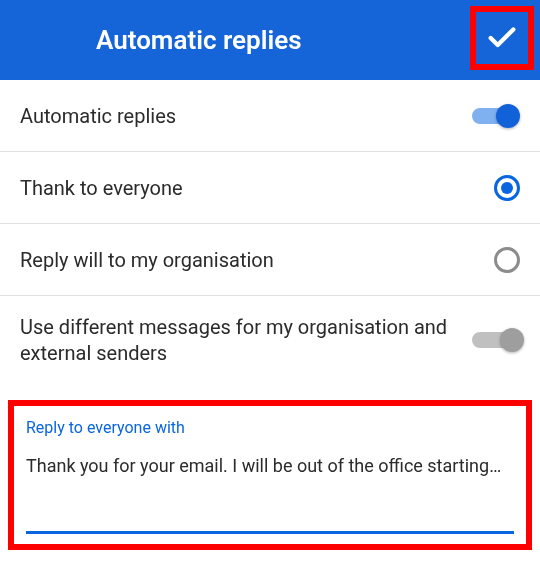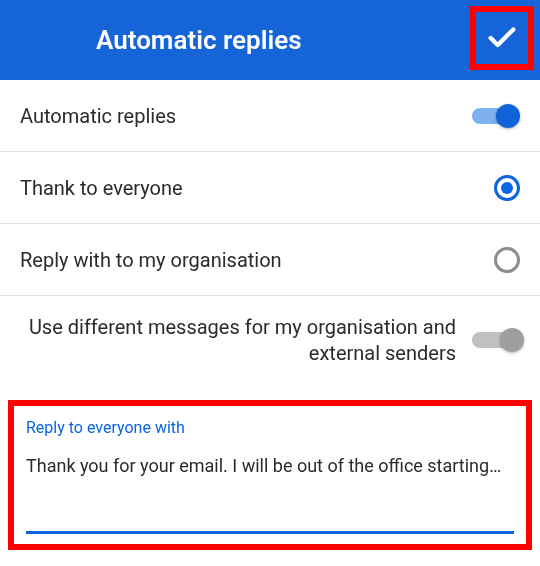--- a/index.html
+++ b/index.html
@@ -44,21 +44,21 @@
       cursor: pointer;
     }
     .row {
       display: flex;
       align-items: center;
       justify-content: space-between;
       padding: 18px 20px;
       border-bottom: 1px solid #e0e0e0;
       min-height: 72px;
     }
-    .row-no-border { border-bottom: none; text-align: right; }
+    .row-no-border { border-bottom: none; }
     .row-label {
       font-size: 20px;
       color: #2b2b2b;
       flex: 1;
       padding-right: 16px;
       line-height: 1.3;
     }
     
     .toggle {
       width: 48px;
@@ -155,21 +155,21 @@
       <div class="thumb"></div>
   </div>
 </div>
 
 <div class="row">
   <div class="row-label">Thank to everyone</div>
   <div class="radio selected"></div>
 </div>
 
 <div class="row">
-  <div class="row-label">Reply with to my organisation</div>
+  <div class="row-label">Reply will to my organisation</div>
   <div class="radio unselected"></div>
 </div>
 
 <div class="row row-no-border">
   <div class="row-label">Use different messages for my organisation and external senders</div>
   <div class="toggle off">
     <div class="track"></div>
       <div class="thumb"></div>
   </div>
 </div>

